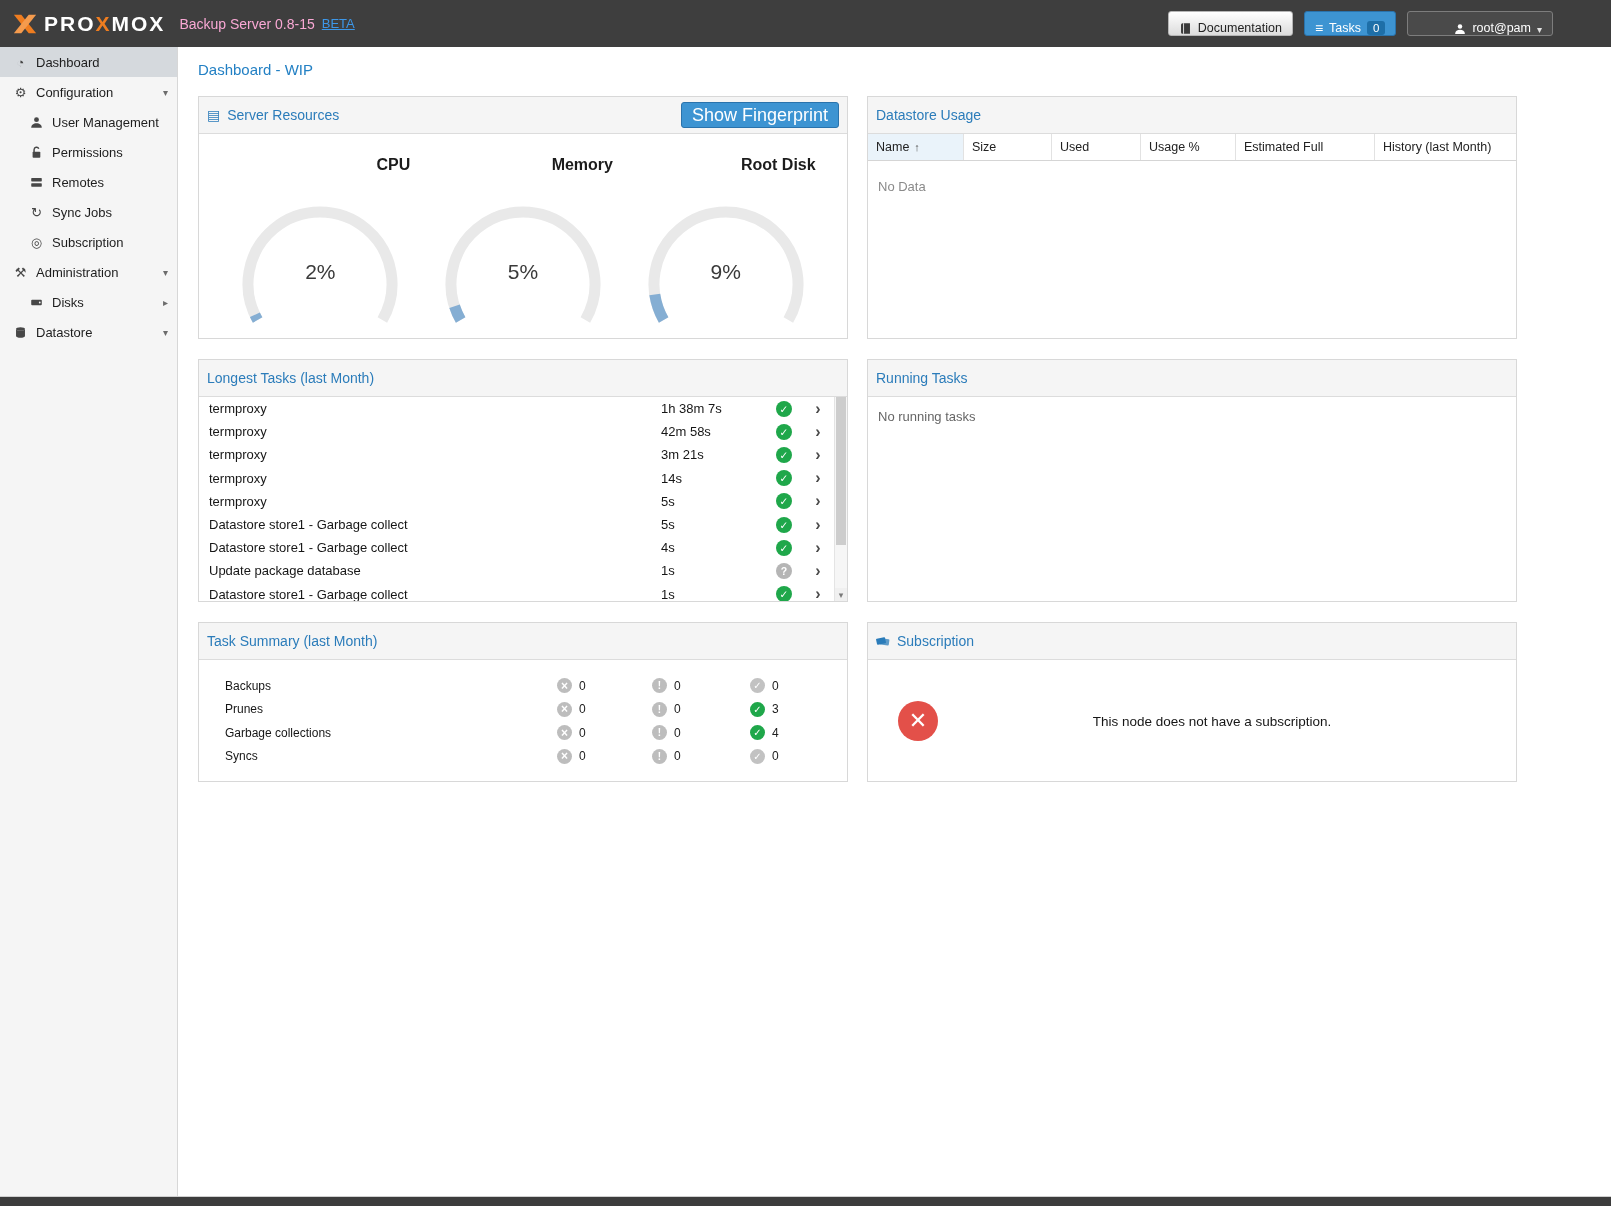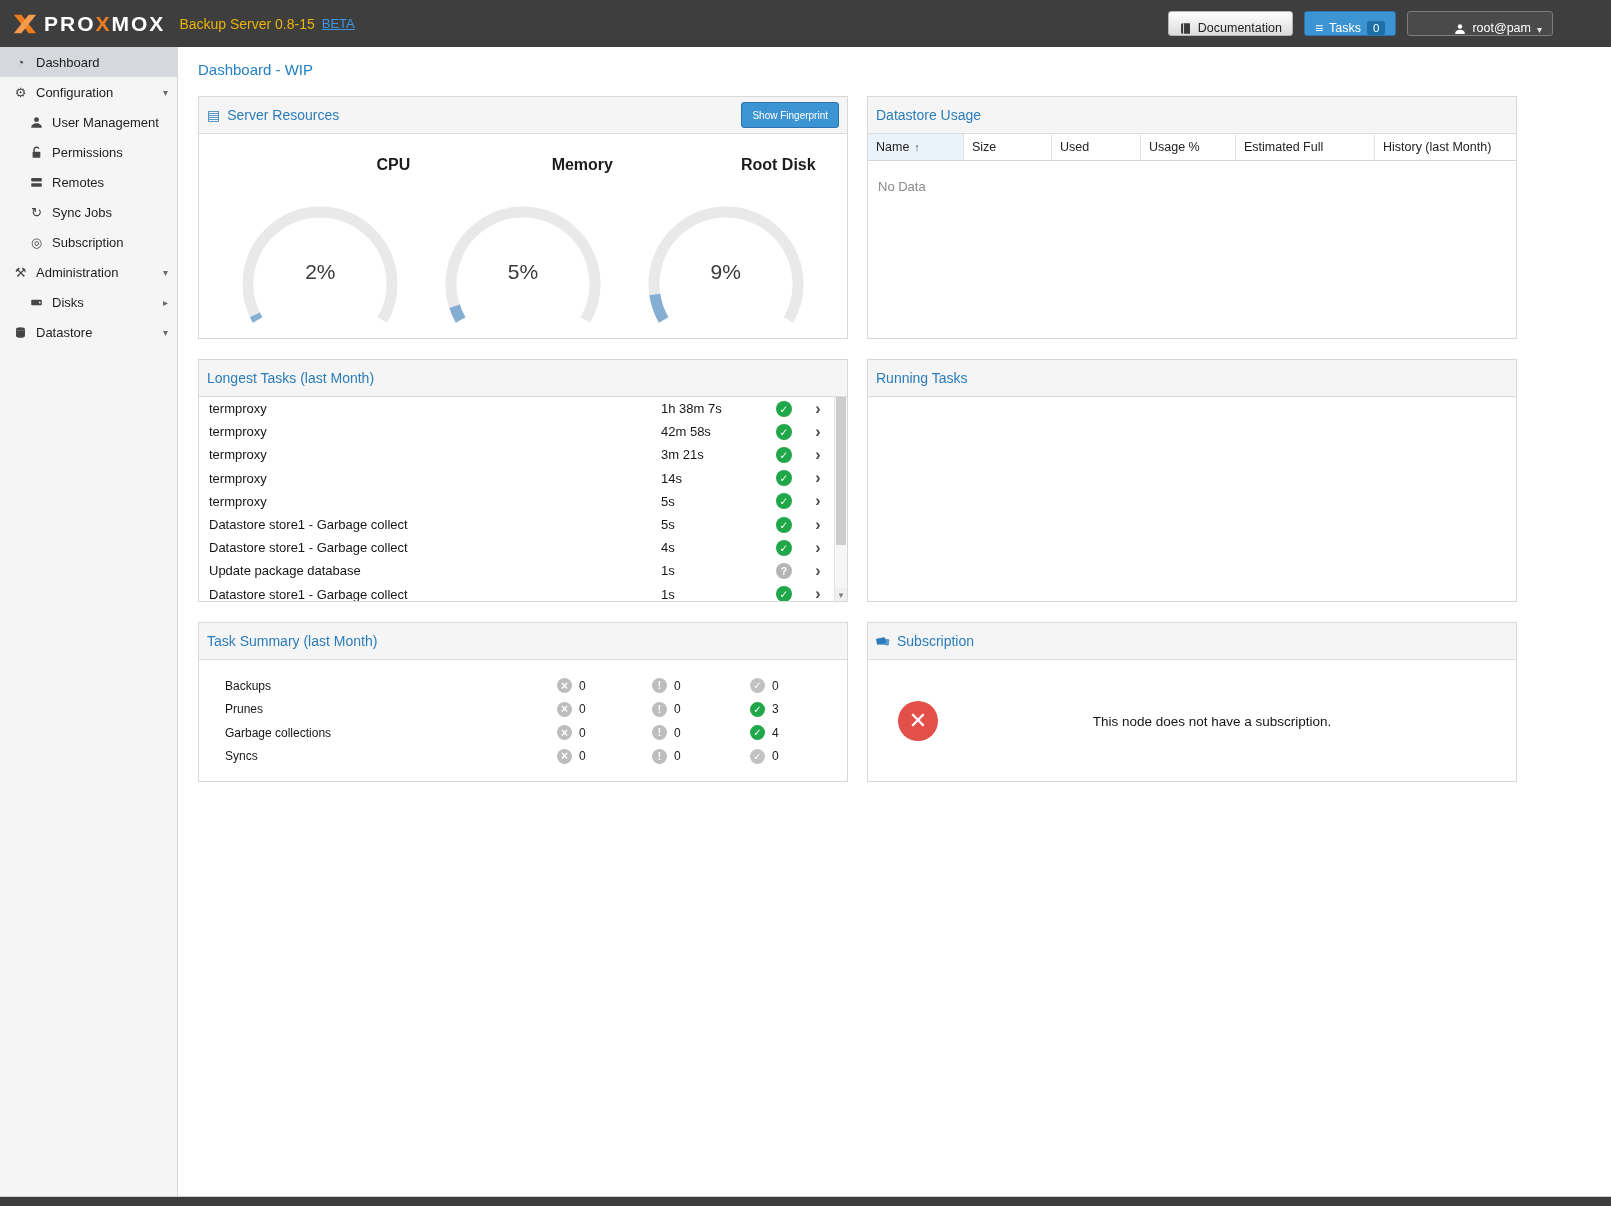--- a/index.html
+++ b/index.html
@@ -13,21 +13,21 @@
 
   
   .topbar {
     height:47px; flex:none; background:#3e3e3e;
     display:flex; align-items:center;
     padding:0 58px 0 12px;
   }
   .logo { display:flex; align-items:center; gap:6px; }
   .brand { font-size:21px; font-weight:bold; letter-spacing:2px; color:#fff; }
   .brand .bx { color:#ef7d20; }
-  .product { color:#eab308; font-size:14px; margin-left:14px; }
+  .product { color:#f9a8d4; font-size:14px; margin-left:14px; }
   .beta { color:#3d97e8; font-size:13px; margin-left:7px; text-decoration:underline; cursor:pointer; }
   .topbar-spacer { flex:1; }
   .tb-btn {
     height:25px; display:inline-flex; align-items:flex-end; gap:6px;
     border-radius:3px; font-size:12.5px; padding:0 10px; cursor:pointer;
     margin-left:11px; border:1px solid #b5b5b5;
     background:linear-gradient(#ffffff,#dcdcdc); color:#222;
   }
   .tb-btn.blue { background:#3d94d2; border-color:#2a73ac; color:#fff; }
   .tb-btn.dark { background:#4a4a4a; border-color:#7d7d7d; color:#fff;padding-left:46px; }
@@ -67,21 +67,21 @@
   .panel-hd {
     height:37px; background:#f5f5f5; border-bottom:1px solid #dcdcdc;
     display:flex; align-items:center; padding:0 8px;
     color:#2b7cba; font-size:14px;
   }
   .panel-hd .picon { margin-right:7px; color:#2b7cba; font-size:14px; display:inline-flex; }
   .panel-hd .picon svg { width:14px; height:14px; fill:#2b7cba; }
   .hd-spacer { flex:1; }
   .btn-blue {
     background:#3d94d2; border:1px solid #2a73ac; color:#fff;
-    font-size:10px; border-radius:3px; height:26px; padding:0 10px; cursor:pointer;
+    font-size:18px; border-radius:3px; height:26px; padding:0 10px; cursor:pointer;
   }
 
   
   .gauge-row { display:flex; justify-content:space-around; padding:0 20px; }
   .gauge-col { display:flex; flex-direction:column; align-items:flex-end; margin-top:22px; }
   .gauge-label { font-size:16px; font-weight:bold; color:#1c1c1c; }
   .gauge { position:relative; width:180px; height:130px; margin-top:24px; }
   .gauge svg { width:180px; height:130px; display:block; }
   .gauge-value {
     position:absolute; left:0; right:0; top:62px; text-align:center;
@@ -434,20 +434,21 @@
             <div class="scroll-thumb"></div>
             <div class="scroll-down">▾</div>
           </div>
         </div>
       </section>
 
       <section class="panel h243">
         <div class="panel-hd">
           <span>Running Tasks</span>
         </div>
+        <div class="empty-text2">No running tasks</div>
       </section>
 
       <section class="panel h160">
         <div class="panel-hd">
           <span>Task Summary (last Month)</span>
         </div>
         <div class="ts-body">
           <div class="ts-row">
             <span class="ts-label">Backups</span>
             <span class="ts-cell">

